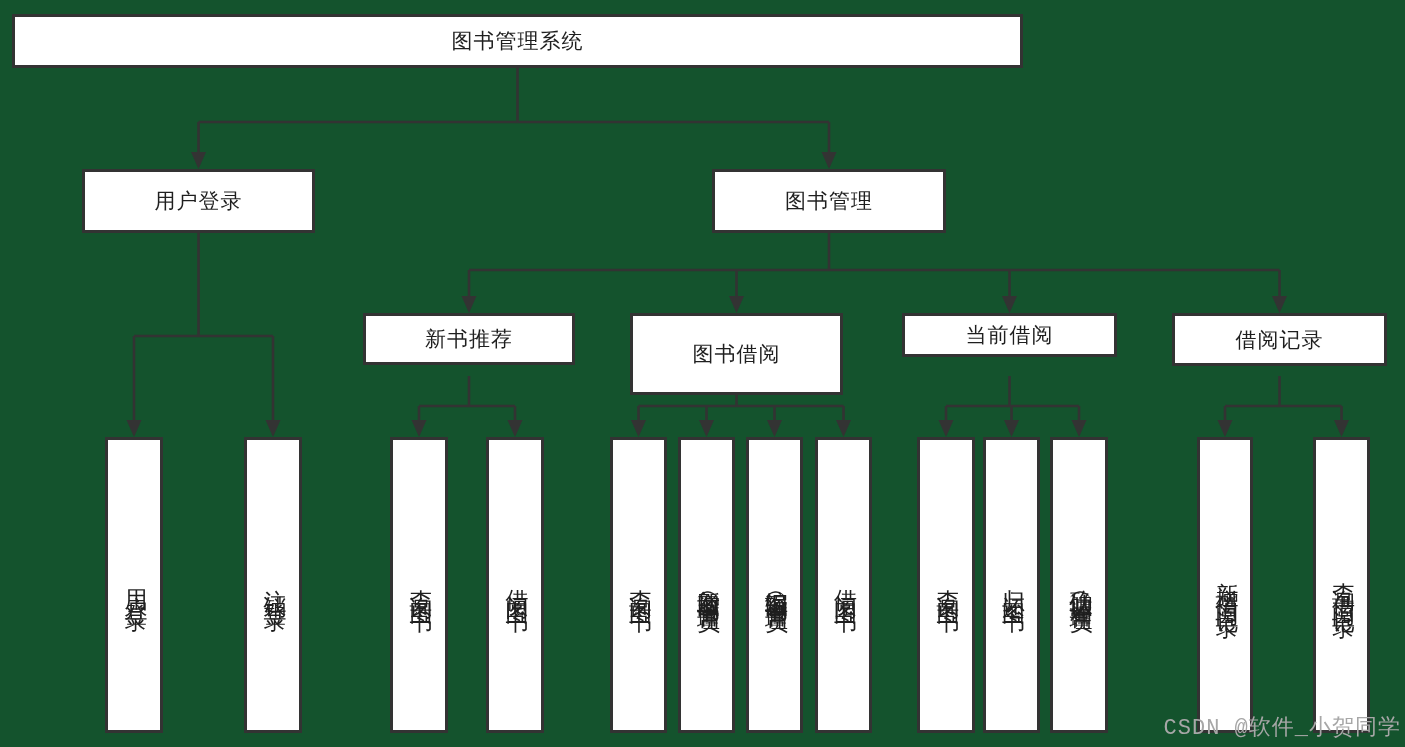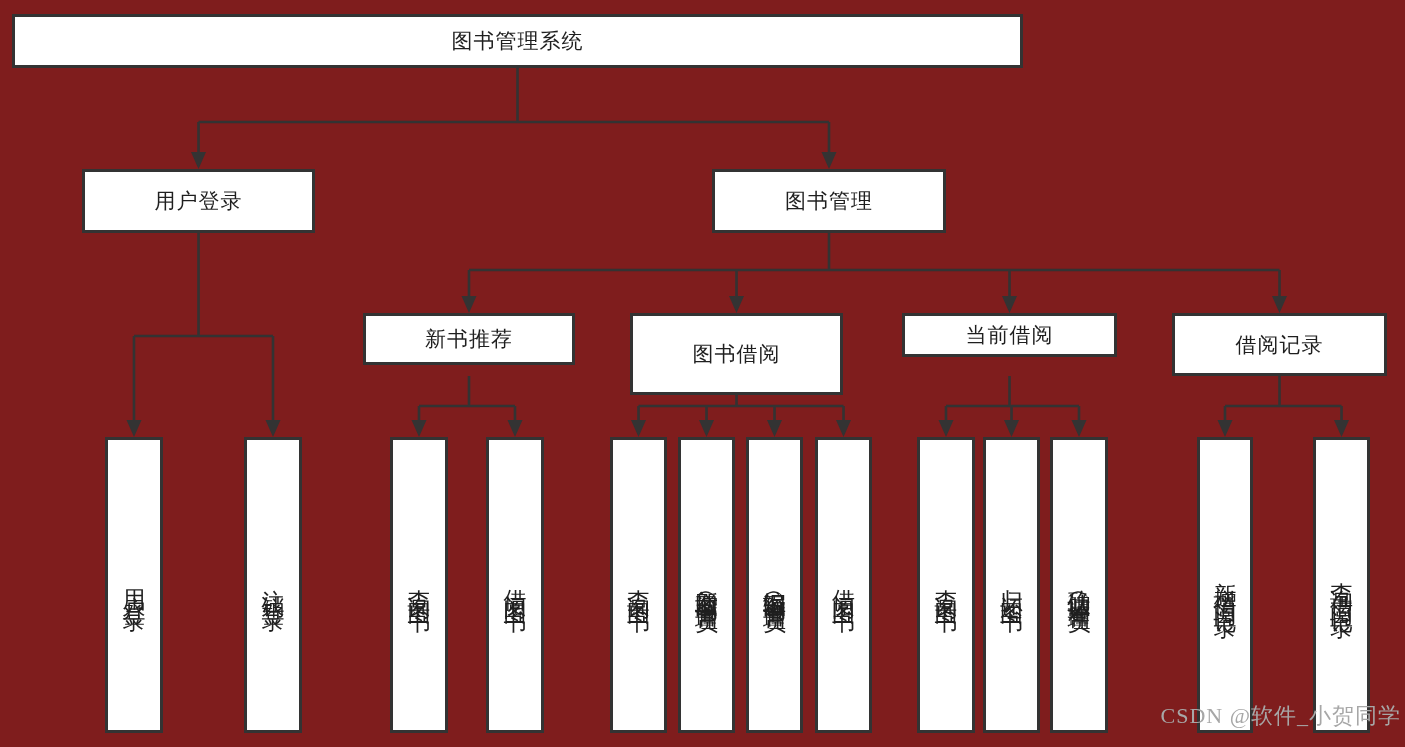--- a/index.html
+++ b/index.html
@@ -1,20 +1,20 @@
 <!DOCTYPE html>
 <html><head>
 <meta charset="utf-8">
 <style>
   html,body{margin:0;padding:0;background:#ffffff;}
   .canvas{
     position:relative;
     width:1405px;height:747px;
-    background:#7f1d1d;
-    font-family:Liberation Serif, serif;
+    background:#14532d;
+    font-family:Liberation Mono, monospace;
     overflow:hidden;
   }
   .connectors{position:absolute;left:0;top:0;width:1405px;height:747px;}
   .box{
     position:absolute;
     box-sizing:border-box;
     background:#ffffff;
     border:3px solid #333333;
     display:flex;
     align-items:center;
@@ -35,37 +35,37 @@
     line-height:1;
   }
   .box.v.dense span{letter-spacing:3px;}
   
   .n-root {left:12px;  top:14px;  width:1011px; height:54px;}
   .n-l2-0 {left:82px;  top:169px; width:233px;  height:64px;}
   .n-l2-1 {left:712px; top:169px; width:234px;  height:64px;}
   .n-l3-0 {left:363px; top:313px; width:212px;  height:52px;}
   .n-l3-1 {left:630px; top:313px; width:213px;  height:82px;}
   .n-l3-2 {left:902px; top:313px; width:215px;  height:44px;}
-  .n-l3-3 {left:1172px;top:313px; width:215px;  height:63px;}
+  .n-l3-3 {left:1172px;top:313px; width:215px;  height:53px;}
   .n-a0 {left:105px; width:58px;}
   .n-a1 {left:244px; width:58px;}
   .n-b0 {left:390px; width:58px;}
   .n-b1 {left:486px; width:58px;}
   .n-c0 {left:610px; width:57px;}
   .n-c1 {left:678px; width:57px;}
   .n-c2 {left:746px; width:57px;}
   .n-c3 {left:815px; width:57px;}
   .n-d0 {left:917px; width:58px;}
   .n-d1 {left:983px; width:57px;}
   .n-d2 {left:1050px;width:58px;}
   .n-e0 {left:1197px;width:56px;}
   .n-e1 {left:1313px;width:57px;}
   .watermark{
     position:absolute;
-    right:4px;bottom:16px;
+    right:4px;bottom:5px;
     font-size:22px;
     color:#a7a7a7;
     letter-spacing:1px;
     z-index:5;
     white-space:nowrap;
   }
 </style>
 </head>
 <body>
 

